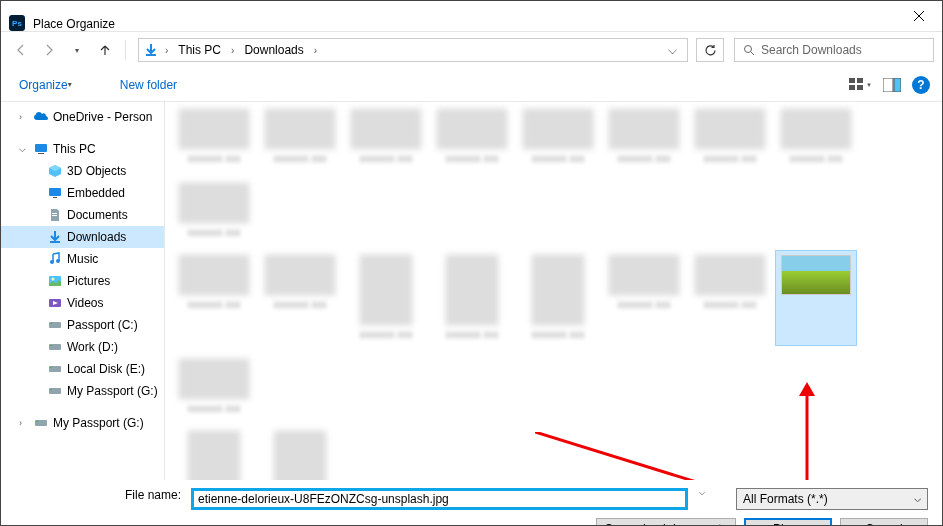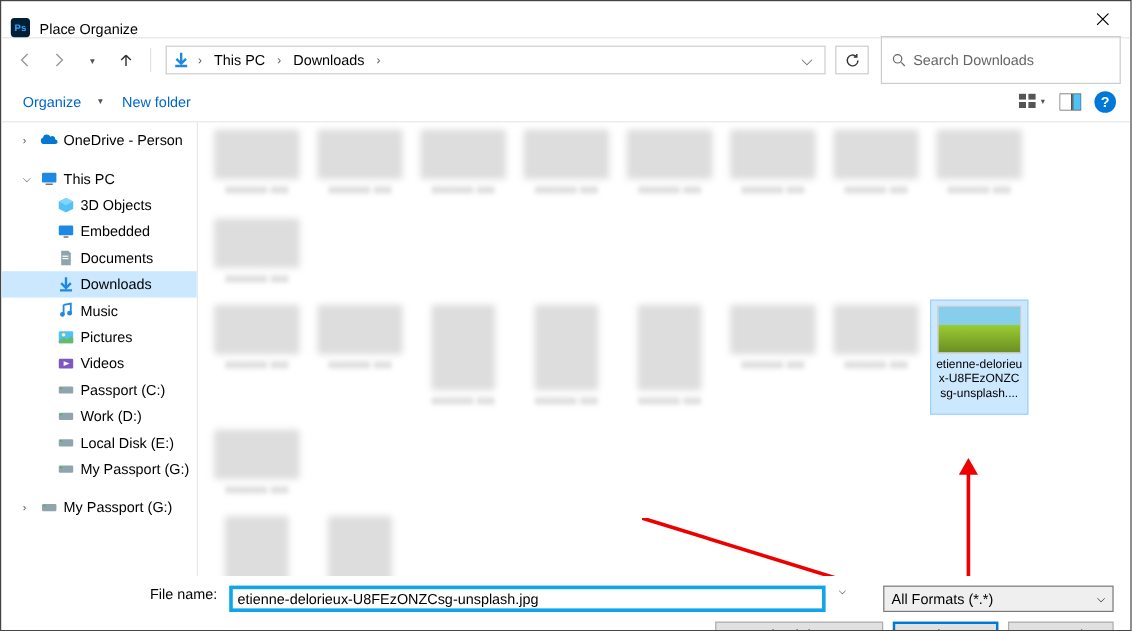--- a/index.html
+++ b/index.html
@@ -11,24 +11,24 @@
 .navbar{height:36px;display:flex;align-items:center;padding:0 8px;gap:4px}
 .nav-btn{width:24px;height:24px;display:flex;align-items:center;justify-content:center;color:#999;border-radius:3px}
 .nav-btn.enabled{color:#333;cursor:pointer}
 .nav-sep{width:1px;height:20px;background:#e0e0e0;margin:0 4px}
 .breadcrumb{flex:1;height:24px;border:1px solid #ccc;display:flex;align-items:center;padding:0 4px;gap:2px;margin:0 4px}
 .bc-icon{width:16px;height:16px}
 .bc-chev{color:#555;font-size:10px;padding:0 4px}
 .bc-item{padding:2px 4px;cursor:pointer}
 .bc-dd{margin-left:auto;color:#555;padding:0 6px;cursor:pointer}
 .refresh-btn{width:28px;height:24px;border:1px solid #ccc;display:flex;align-items:center;justify-content:center;cursor:pointer}
-.search-box{width:200px;height:40px;border:1px solid #ccc;display:flex;align-items:center;padding:0 8px;margin-left:6px;color:#666}
+.search-box{width:200px;height:24px;border:1px solid #ccc;display:flex;align-items:center;padding:0 8px;margin-left:6px;color:#666}
 .search-box svg{margin-right:6px}
 .toolbar{height:34px;display:flex;align-items:center;padding:0 12px;border-bottom:1px solid #e8e8e8}
-.tb-btn{color:#0066cc;padding:4px 6px;cursor:pointer;display:flex;align-items:center;gap:14px}
+.tb-btn{color:#0066cc;padding:4px 6px;cursor:pointer;display:flex;align-items:center;gap:0}
 .tb-right{margin-left:auto;display:flex;align-items:center;gap:8px}
 .view-btn{width:24px;height:22px;display:flex;align-items:center;justify-content:center;cursor:pointer;border:1px solid transparent}
 .help-btn{width:18px;height:18px;border-radius:50%;background:#0078d7;color:#fff;display:flex;align-items:center;justify-content:center;font-weight:bold;cursor:pointer}
 .content{display:flex;height:378px}
 .sidebar{width:164px;border-right:1px solid #e8e8e8;overflow-y:auto;padding-top:4px}
 .tree-item{height:22px;display:flex;align-items:center;padding-left:4px;gap:4px;cursor:pointer;white-space:nowrap}
 .tree-item.selected{background:#cce8ff}
 .tree-item.l1{padding-left:18px}
 .tree-item.l2{padding-left:32px}
 .tree-chev{width:10px;color:#555;font-size:9px}
@@ -112,21 +112,21 @@
       </svg>
     <span>Search Downloads</span>
   </div>
 </div>
 
 <div class="toolbar">
   <div class="tb-btn">
       <span>Organize</span>
       <span style="font-size:8px;color:#555">▾</span>
     </div>
-  <div class="tb-btn" style="margin-left:4px">New folder</div>
+  <div class="tb-btn" style="margin-left:36px">New folder</div>
   <div class="tb-right">
     <div class="view-btn">
       <svg width="16" height="14" viewBox="0 0 16 14">
           <rect x="0" y="0" width="6" height="5" fill="#555"></rect>
           <rect x="8" y="0" width="6" height="5" fill="#555"></rect>
           <rect x="0" y="7" width="6" height="5" fill="#555"></rect>
           <rect x="8" y="7" width="6" height="5" fill="#555"></rect>
         </svg>
       <span style="font-size:7px;color:#555;margin-left:2px">▾</span>
     </div>
@@ -349,21 +349,20 @@
         <div class="thumb">
           <div class="thumb-img"></div>
           <div class="thumb-label">xxxxxxx xxx</div>
         </div>
         <div class="thumb">
           <div class="thumb-img"></div>
           <div class="thumb-label">xxxxxxx xxx</div>
         </div>
         <div class="thumb selected">
           <div class="thumb-img"></div>
-          <div class="thumb-label">etienne-delorieux-U8FEzONZCsg-unsplash....</div>
         </div>
         <div class="thumb">
           <div class="thumb-img"></div>
           <div class="thumb-label">xxxxxxx xxx</div>
         </div>
       </div>
     <div class="thumbs" id="thumbs-row3" style="margin-top:4px">
         <div class="thumb">
           <div class="thumb-img tall"></div>
         </div>

